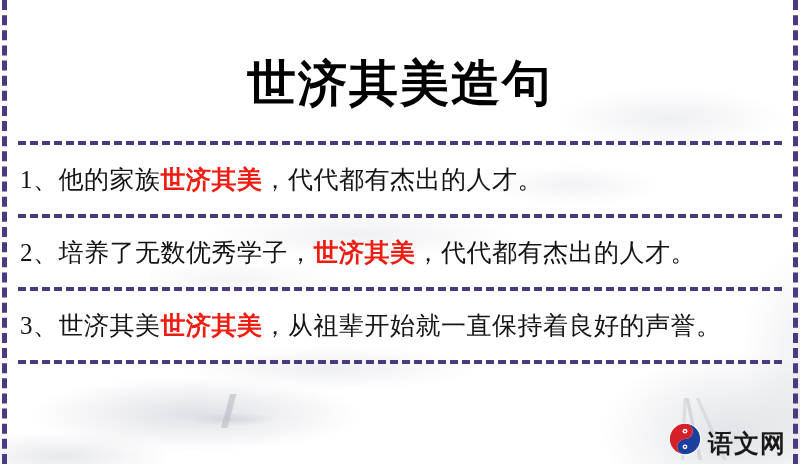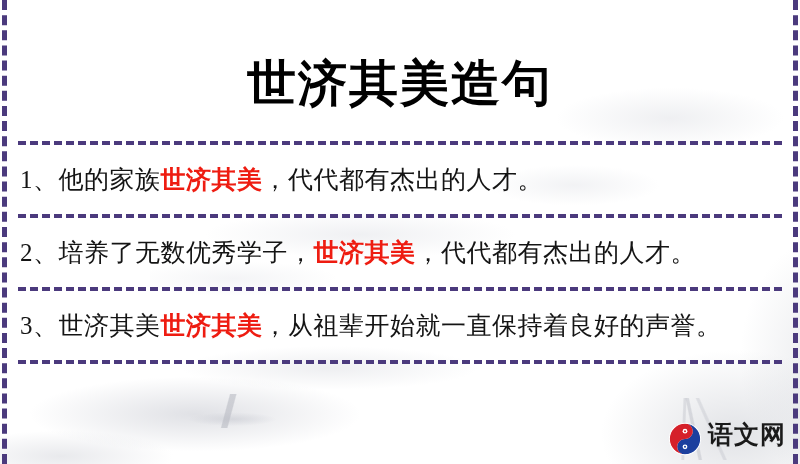--- a/index.html
+++ b/index.html
@@ -131,21 +131,21 @@
   .sentence .num {
     font-family: "Liberation Serif", "DejaVu Serif", serif;
   }
 
   
   .logo {
     position: absolute;
     right: 14px;
     bottom: 8px;
     display: flex;
-    align-items: flex-start;
+    align-items: flex-end;
     gap: 6px;
     z-index: 4;
   }
   .logo-mark {
     width: 34px;
     height: 34px;
     flex: 0 0 auto;
   }
   .logo-text {
     font-family: "DejaVu Sans", "Liberation Sans", sans-serif;

